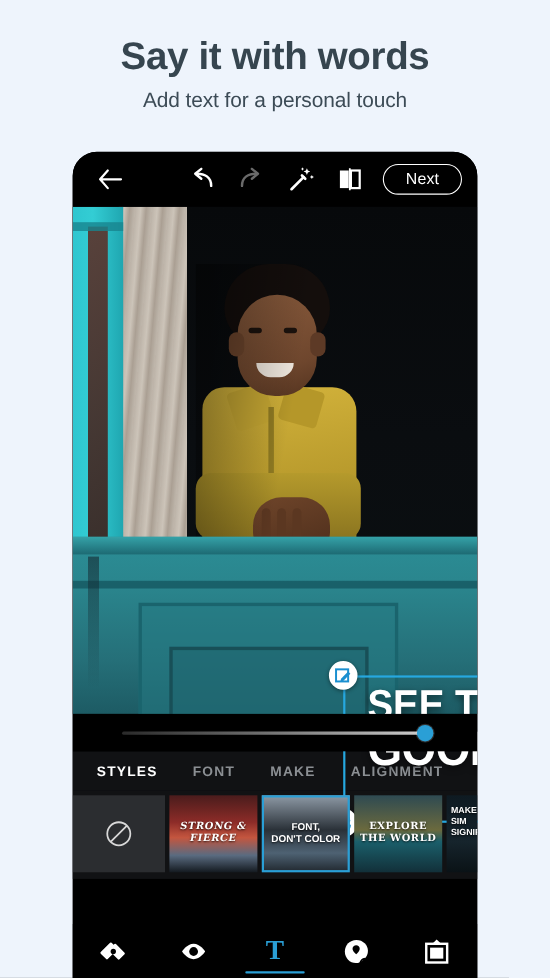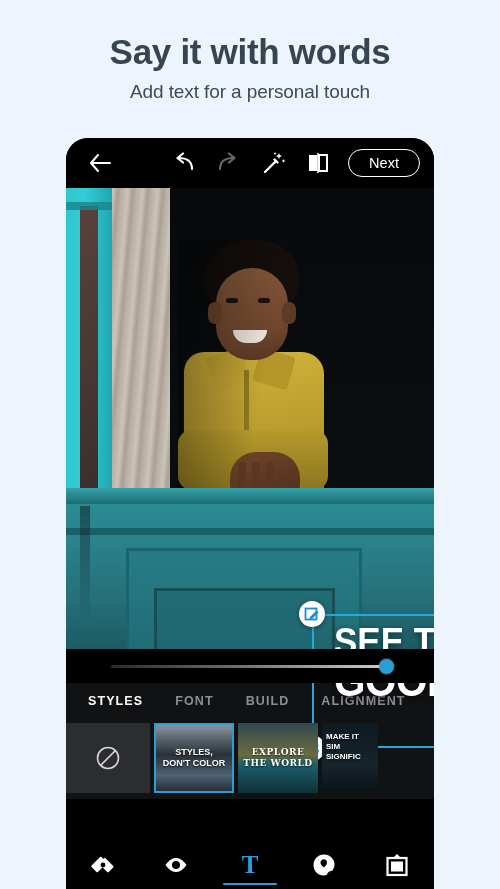--- a/index.html
+++ b/index.html
@@ -295,34 +295,40 @@
     </div>
 
     <div class="slider-wrap">
       <div class="slider-track"></div>
       <div class="slider-thumb"></div>
     </div>
 
     <div class="tabs">
       <div class="tab active">STYLES</div>
       <div class="tab">FONT</div>
-      <div class="tab">BUILD</div>
+      <div class="tab">MAKE</div>
       <div class="tab">ALIGNMENT</div>
     </div>
 
     <div class="thumbs">
       <div class="thumb none">
         <svg width="26" height="26" viewBox="0 0 26 26">
           <circle cx="13" cy="13" r="10.5" fill="none" stroke="#d8d8d8" stroke-width="1.6"></circle>
           <path d="M5.8 20.2 L20.2 5.8" stroke="#d8d8d8" stroke-width="1.6"></path>
         </svg>
       </div>
+      <div class="thumb th1">
+        <div class="th-label">
+          <span>STRONG &amp;</span><br>
+          <span>FIERCE</span>
+        </div>
+      </div>
       <div class="thumb th2 sel">
         <div class="th-label">
-          <span>STYLES,</span><br>
+          <span>FONT,</span><br>
           <span>DON'T COLOR</span>
         </div>
       </div>
       <div class="thumb th3">
         <div class="th-label">
           <span>EXPLORE</span><br>
           <span>THE WORLD</span>
         </div>
       </div>
       <div class="thumb th4">

